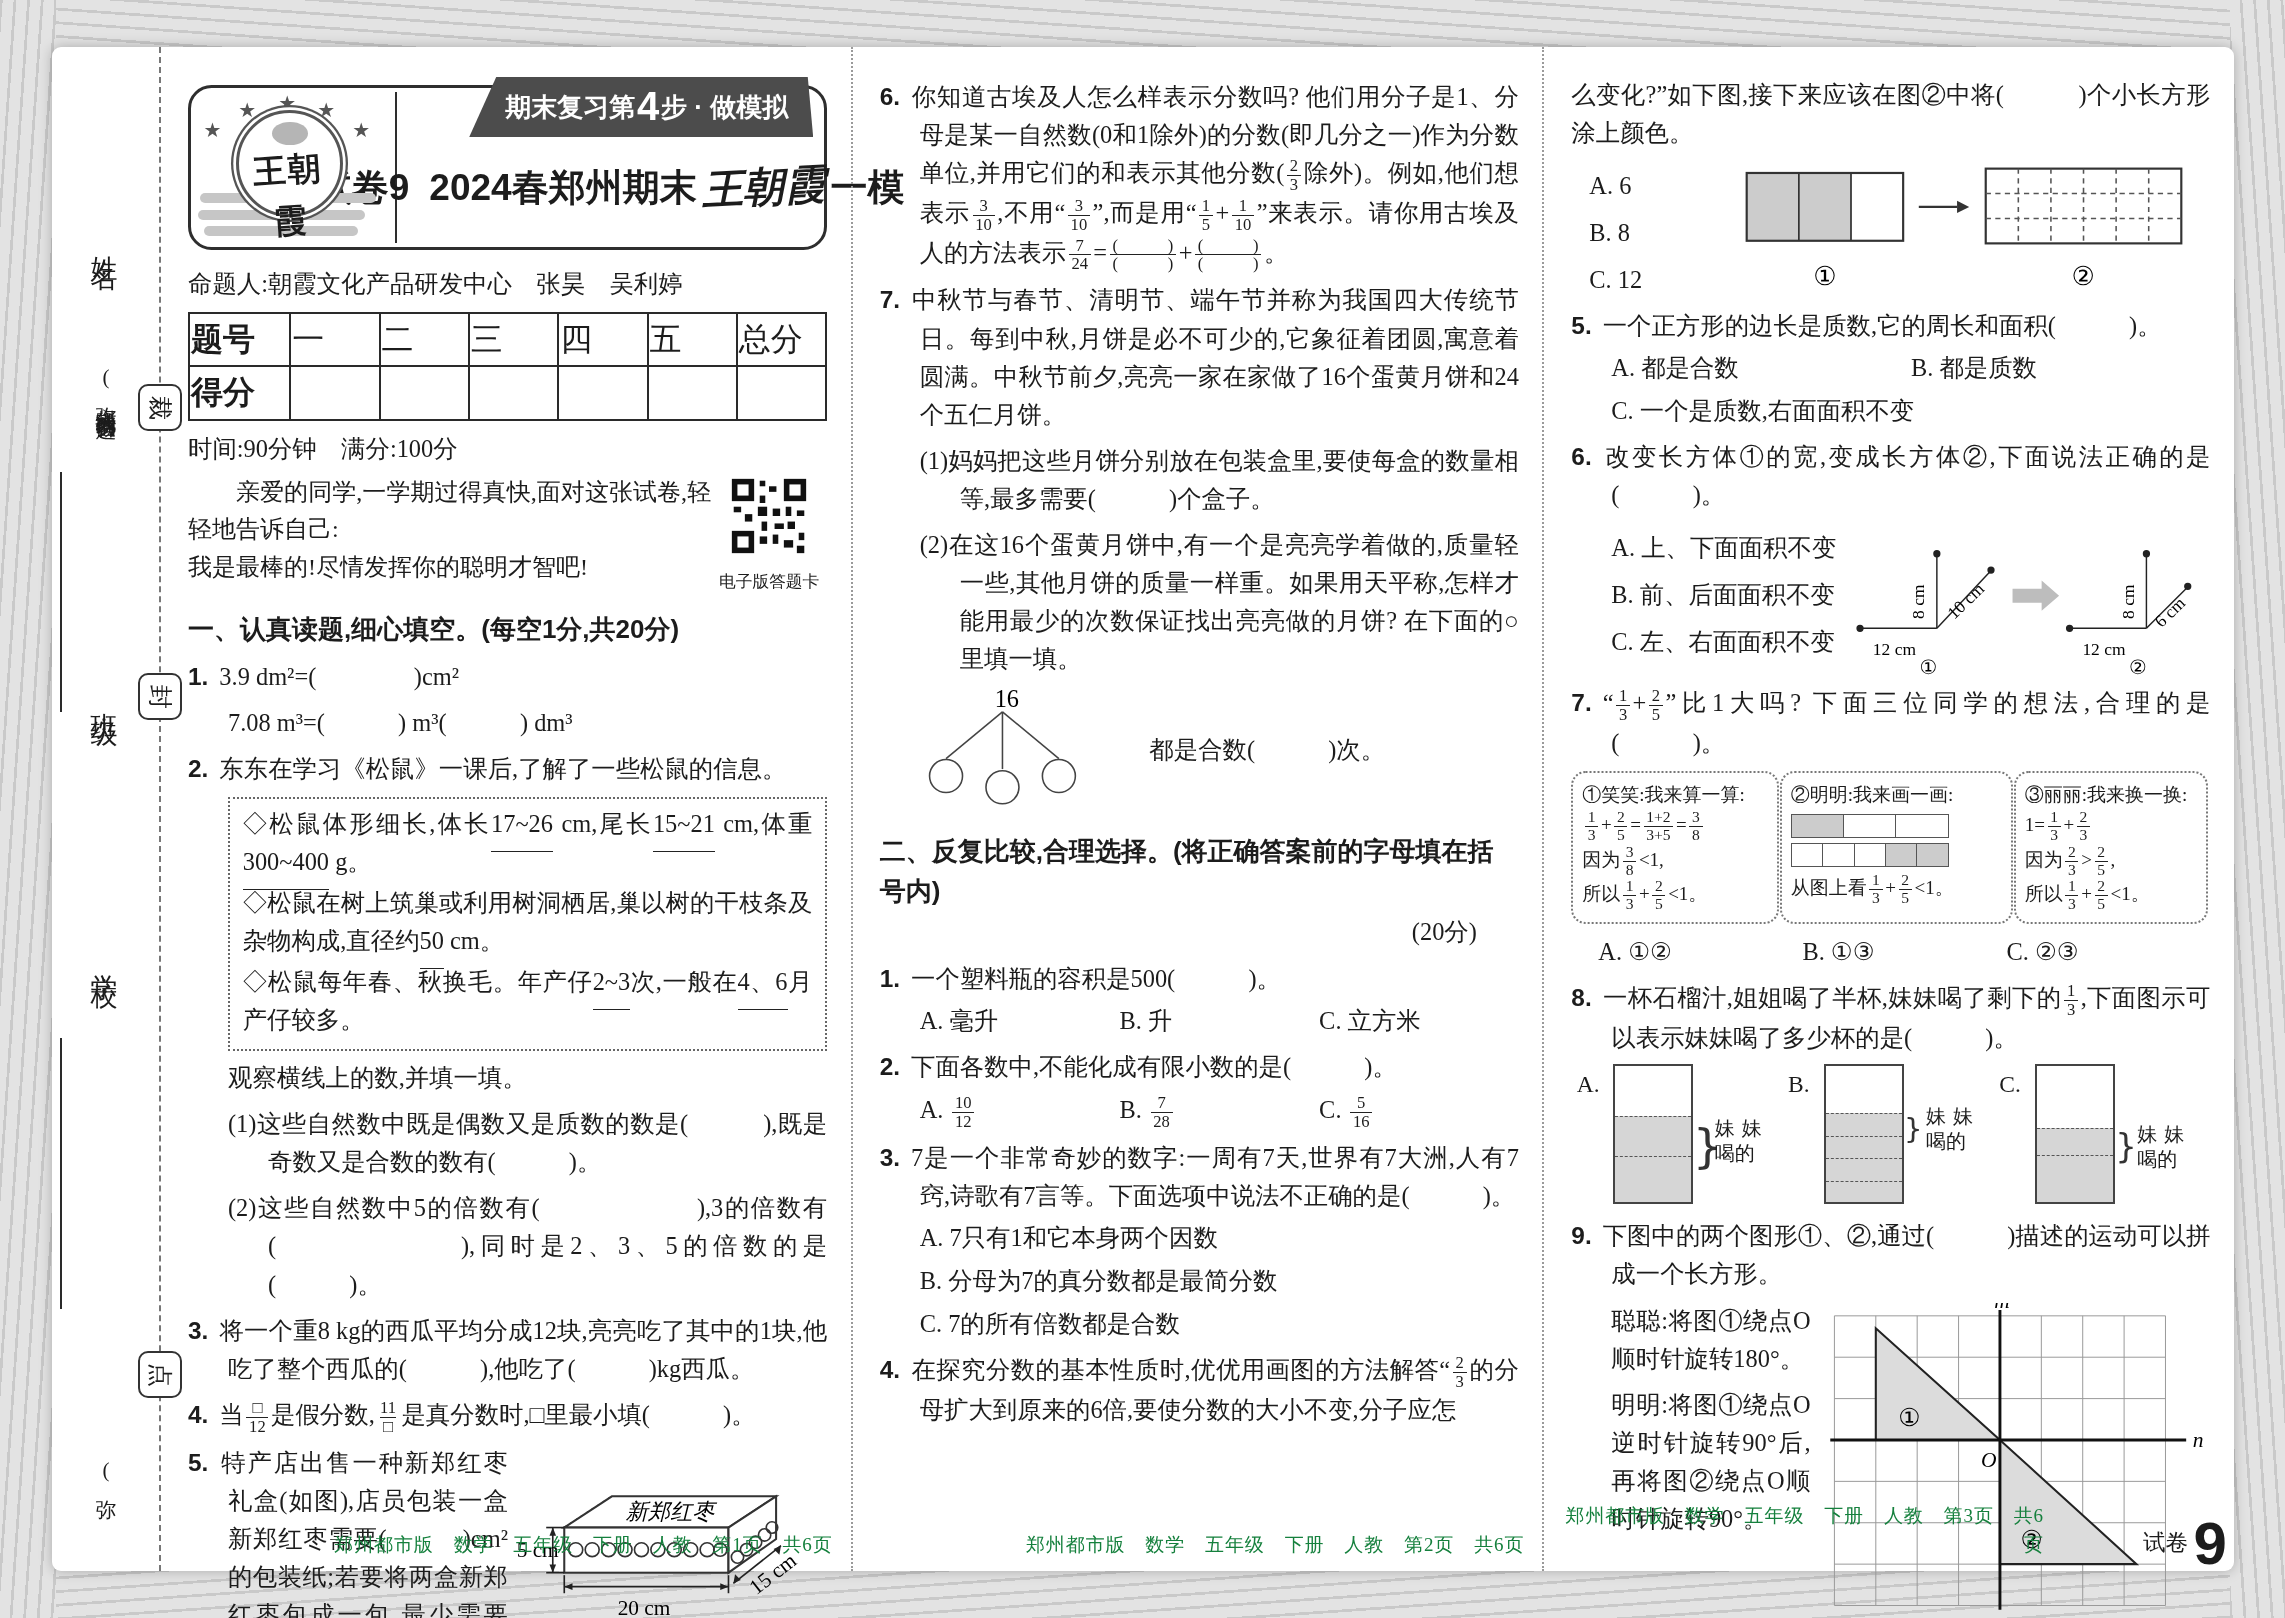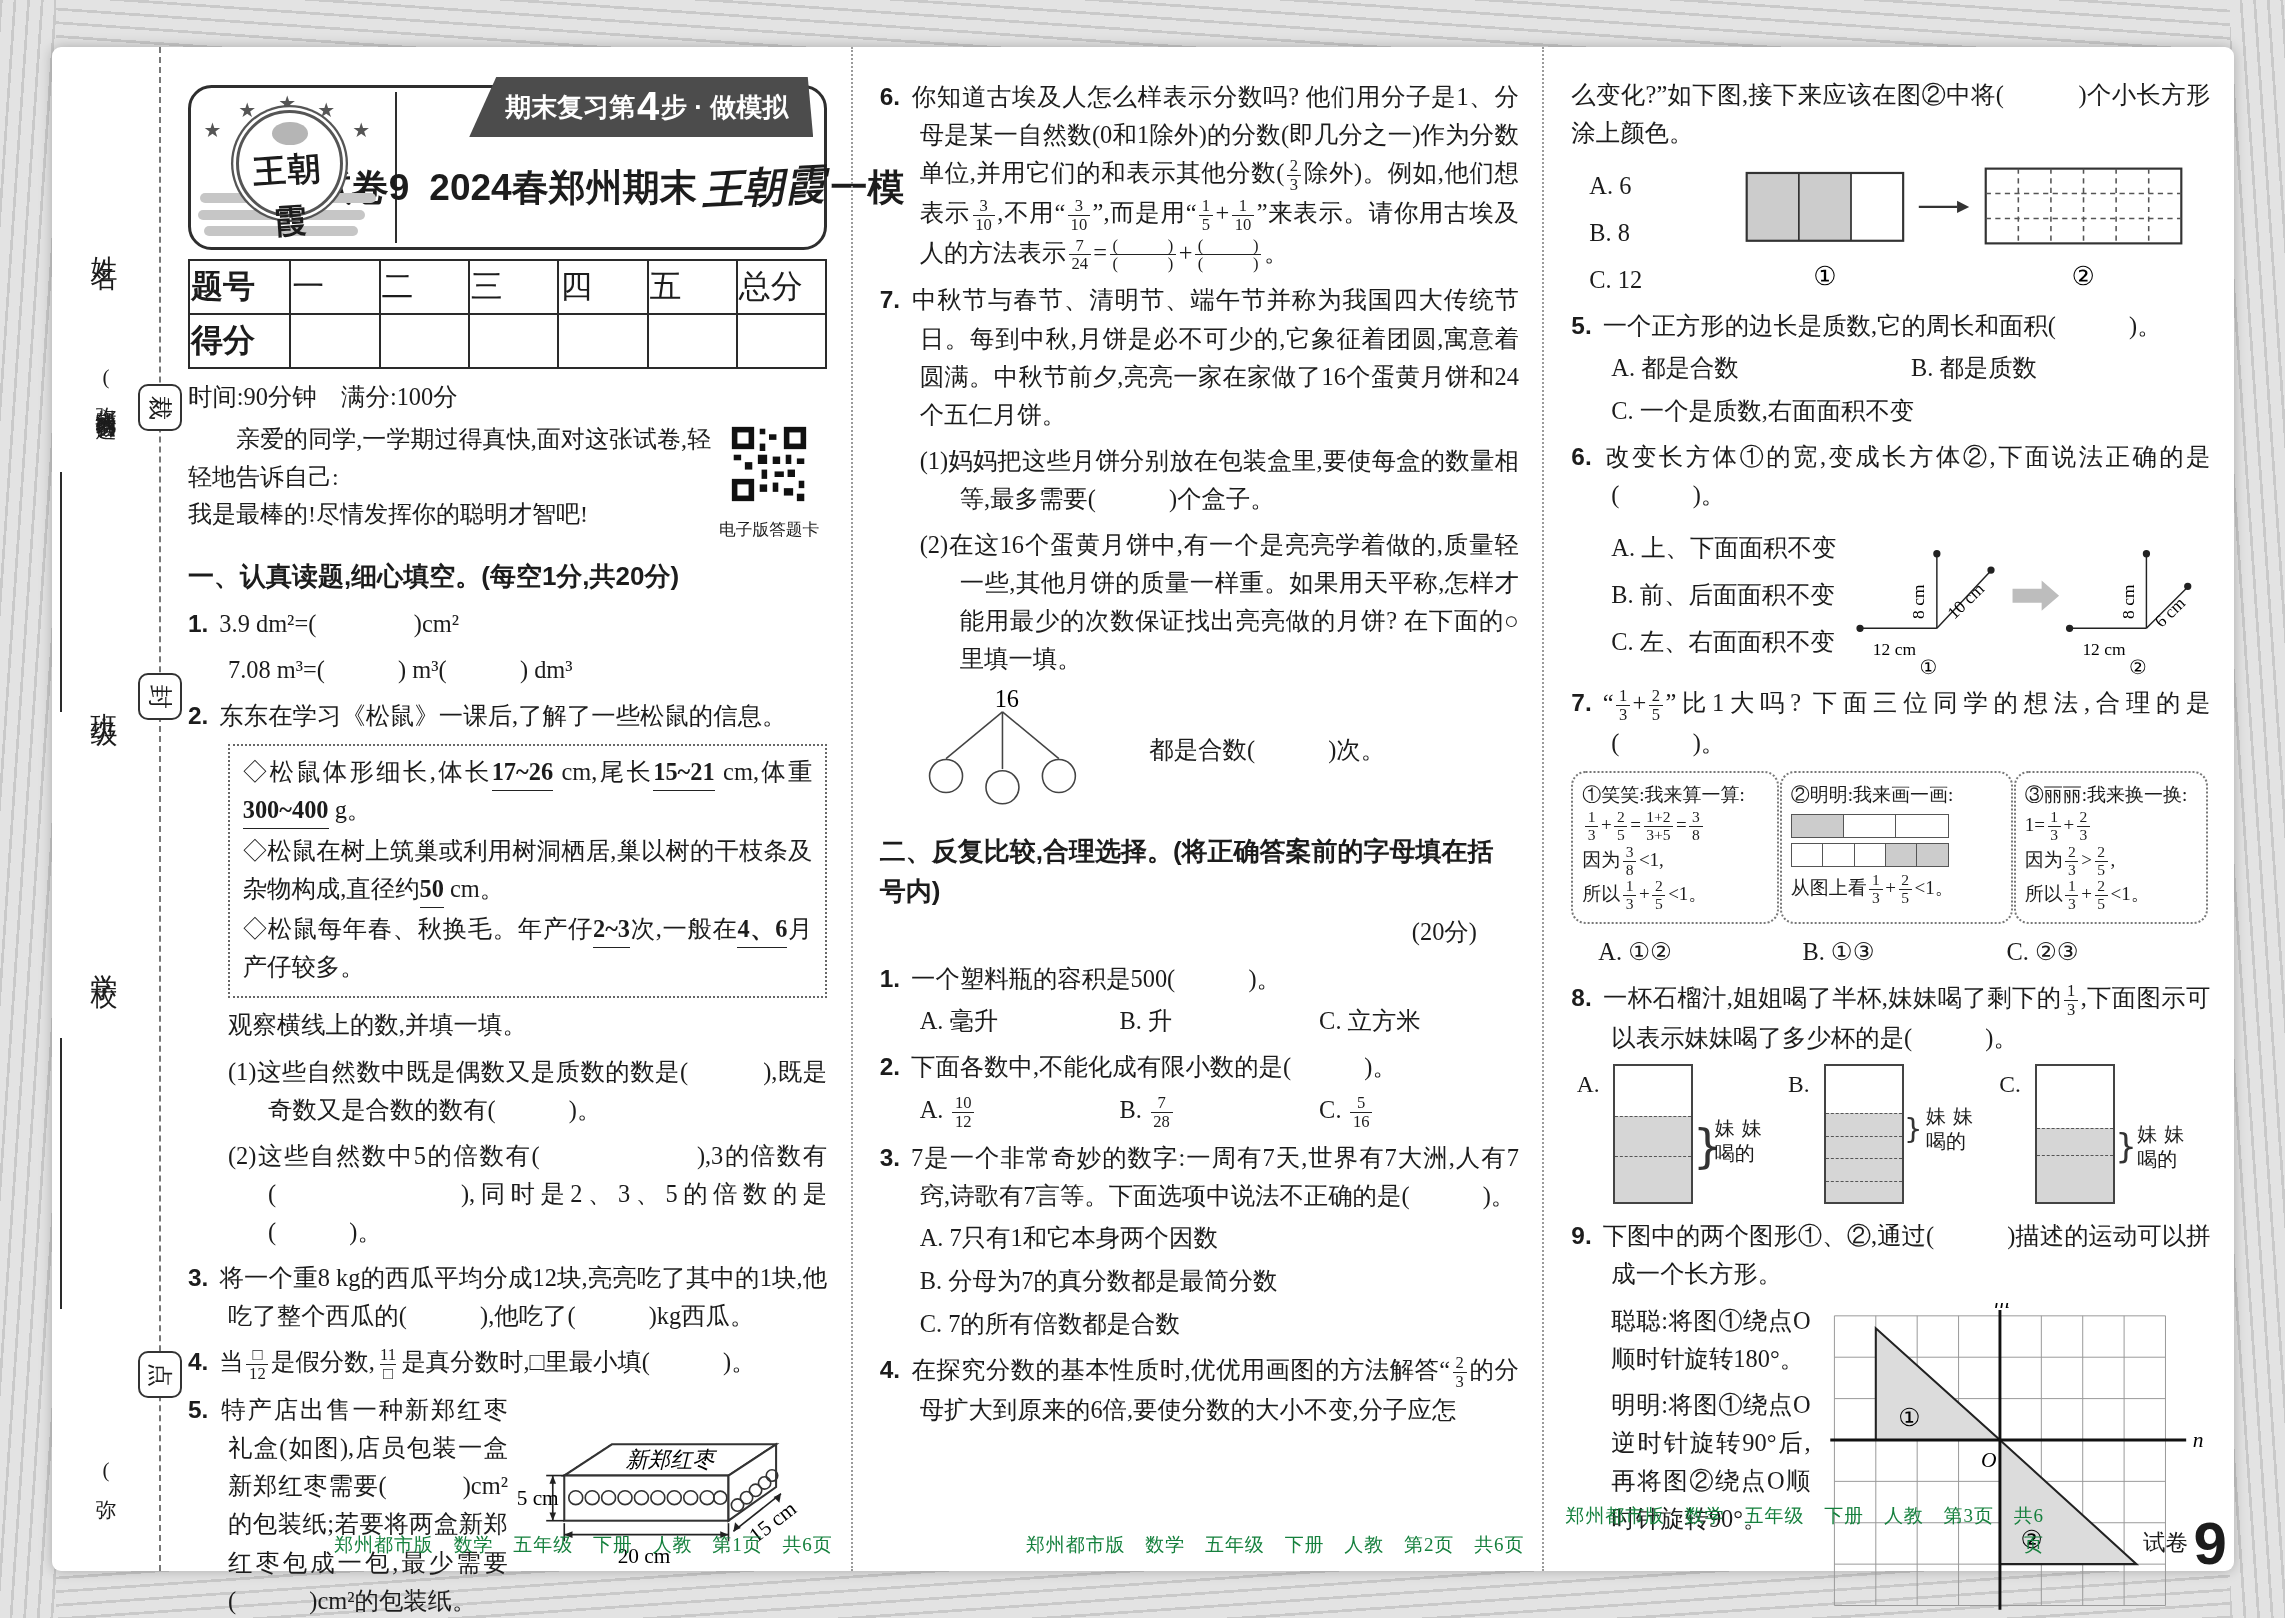--- a/index.html
+++ b/index.html
@@ -25,21 +25,21 @@
   .stamp span{transform:rotate(90deg);display:block;}
   
   .col{flex:1;position:relative;padding:14.5px 23.5px 71px 27px;font-size:24.4px;line-height:1.56;text-align:justify;}
   .col + .col{border-left:2.3px dotted #9a9a9a;}
   .foot{position:absolute;bottom:11px;left:18px;right:18px;text-align:right;font-size:19px;color:#15803d;letter-spacing:0.9px;}
   .q{margin-top:8.1px;padding-left:40px;text-indent:-40px;}
   .cont{text-indent:0;}
   .qn{font-family:"Liberation Sans",sans-serif;font-weight:bold;margin-right:11px;font-style:normal;}
   .sec{font-family:"Liberation Sans",sans-serif;font-weight:bold;font-size:26px;margin-top:12.7px;text-align:left;}
   .secscore{text-align:right;padding-right:42px;margin-top:1.8px;}
-  .u{border-bottom:1.8px solid #222;padding-bottom:5px;font-weight:bold;}
+  .u{border-bottom:1.8px solid #222;padding-bottom:14px;}
   .fr{display:inline-flex;flex-direction:column;align-items:center;vertical-align:middle;
       line-height:1.08;font-size:0.68em;margin:0 2.7px;text-indent:0;}
   .fr .fn{padding:0 2.7px;}
   .fr .fd{border-top:1.8px solid #222;padding:0 2.7px;}
   .dotbox{margin:9px 0 7.2px 40px;border:2.7px dotted #666;padding:3.6px 12.7px 7.2px;}
   .dotbox p{margin:2.7px 0;}
   .optrow{display:flex;margin-top:4.5px;padding-left:40px;text-indent:0;}
   .optrow > span{flex:1;}
   .optline{margin-top:4.5px;padding-left:40px;text-indent:0;}
   .row{display:flex;align-items:flex-start;gap:12.7px;margin-top:5.4px;padding-left:40px;}
@@ -151,20 +151,21 @@
       </div>
       <div class="hdivider"></div>
       <div class="ttl">
         <span class="t1">试卷9</span>
           <span>2024春郑州期末</span>
           <span class="tscript">王朝霞</span>
           <span>一模</span>
       </div>
     </div>
 
+    <div class="proposer">命题人:朝霞文化产品研发中心　张昊　吴利婷</div>
 
     <table class="score">
       <tbody>
           <tr>
         <td class="lab">题号</td>
         <td>一</td>
         <td>二</td>
         <td>三</td>
         <td>四</td>
         <td>五</td>

